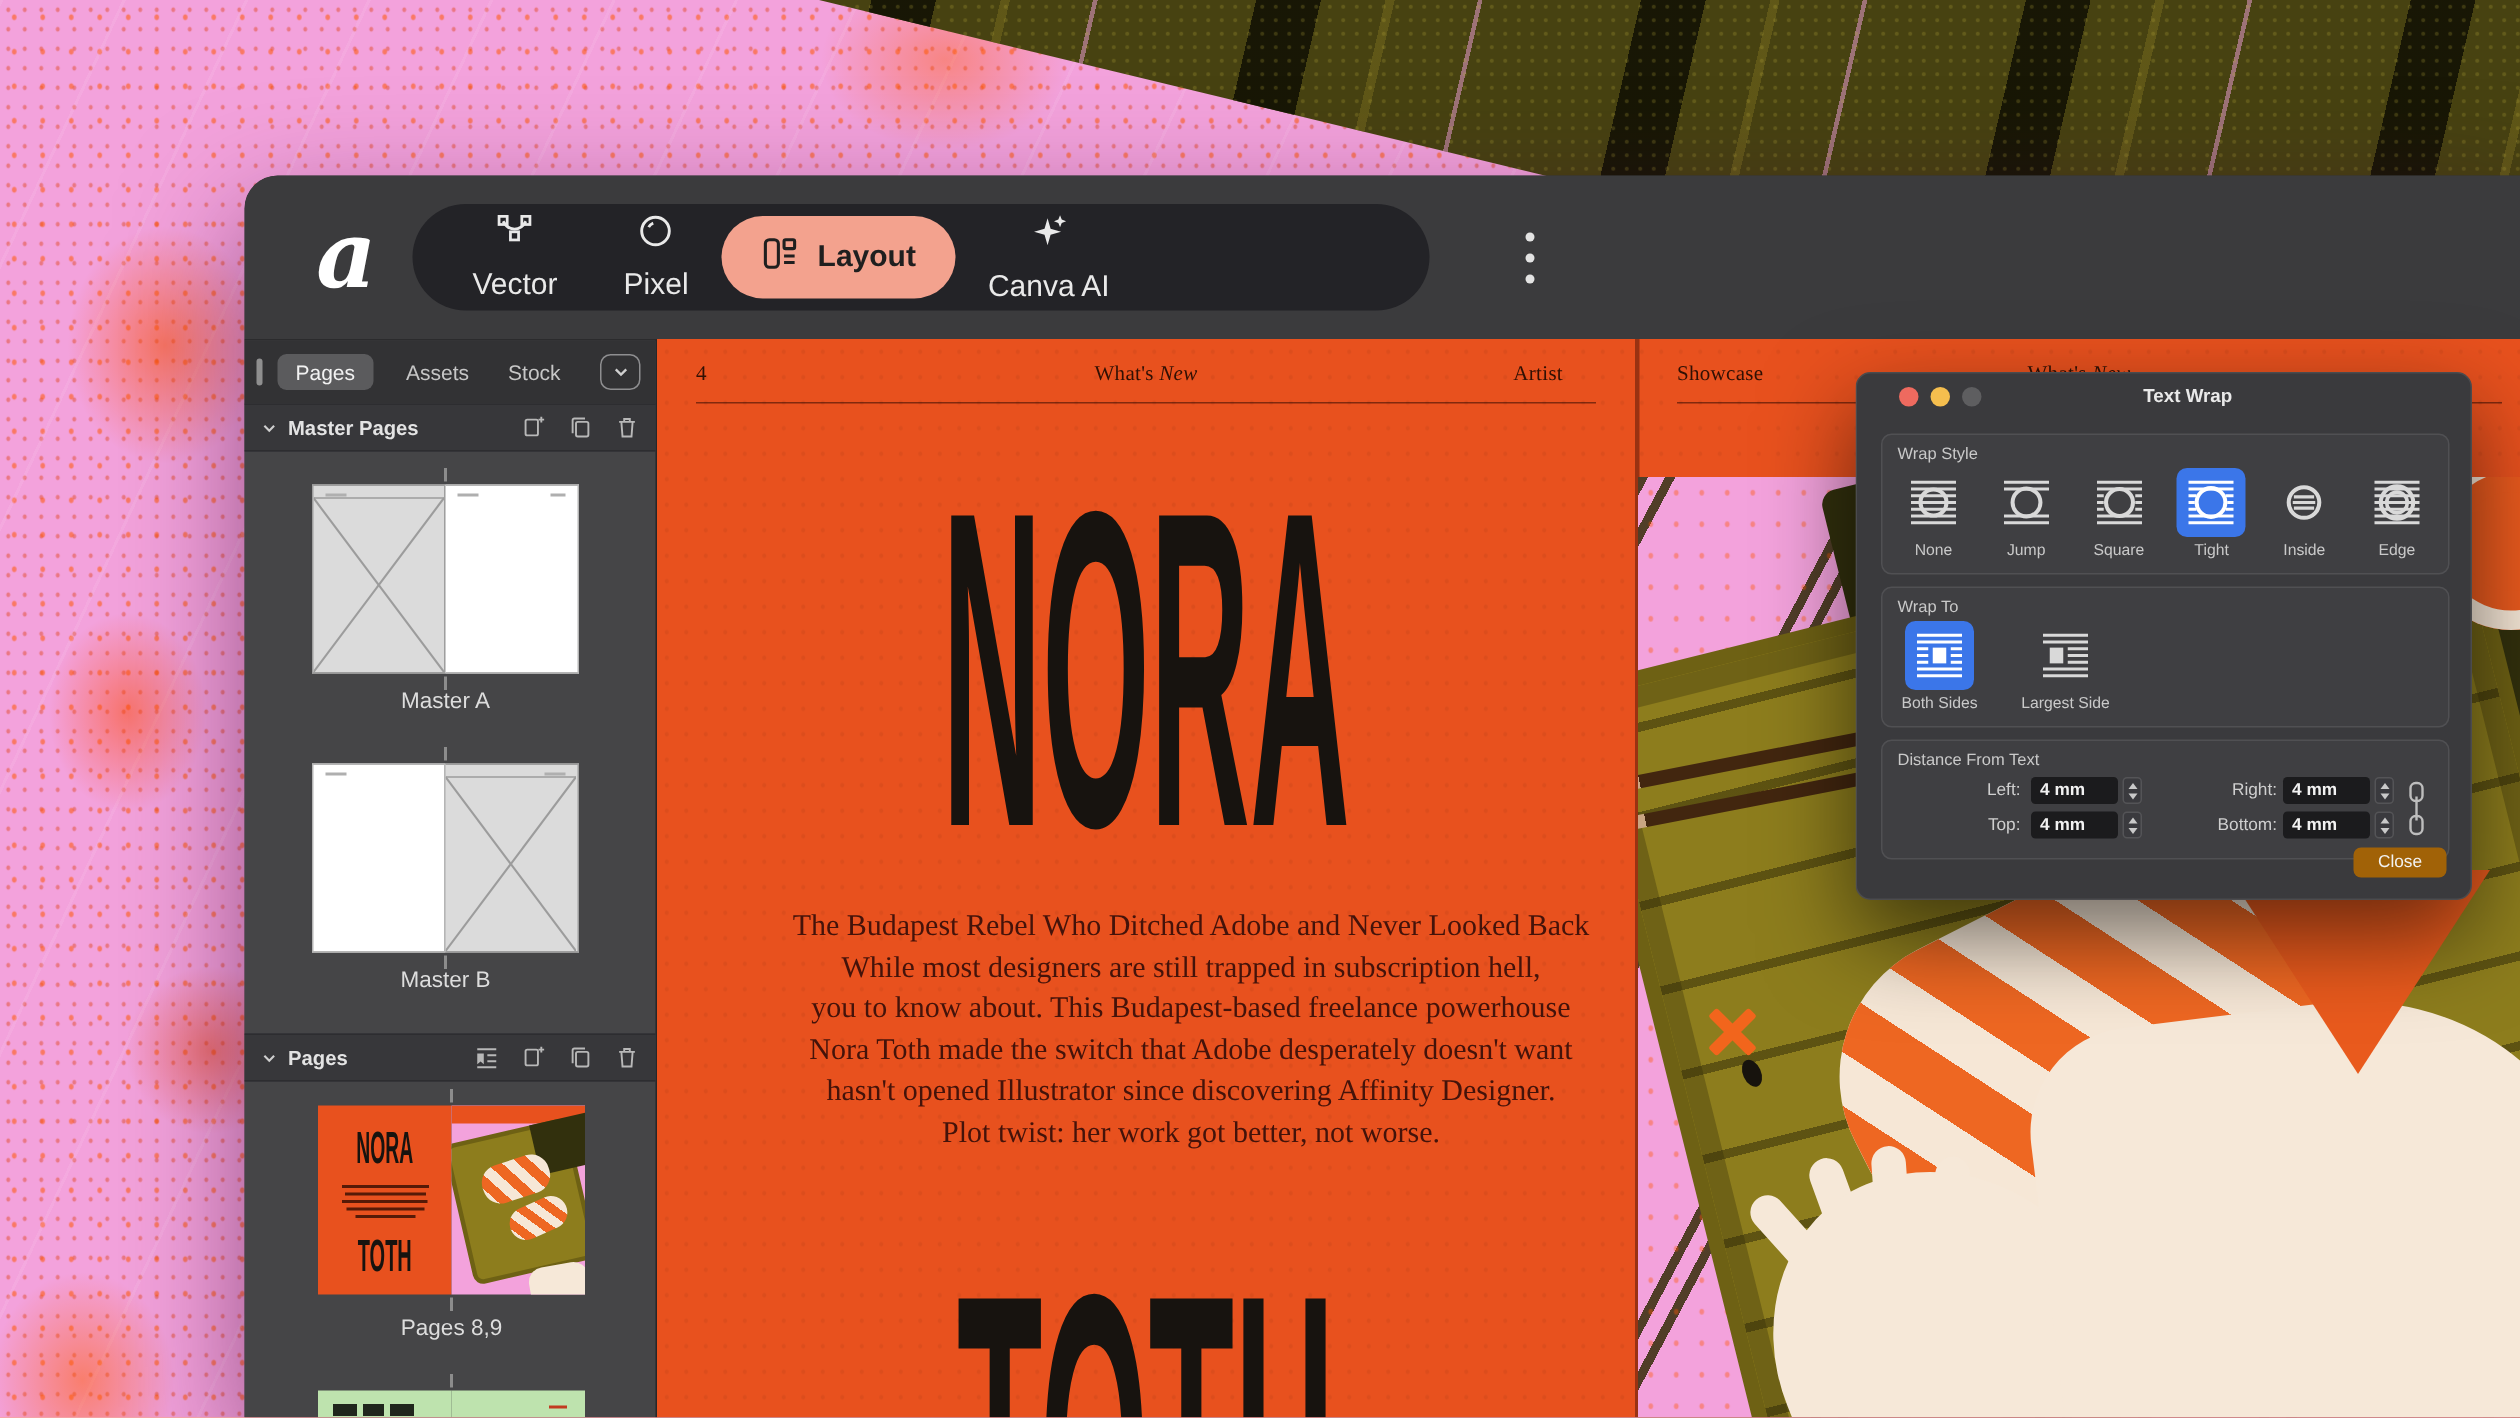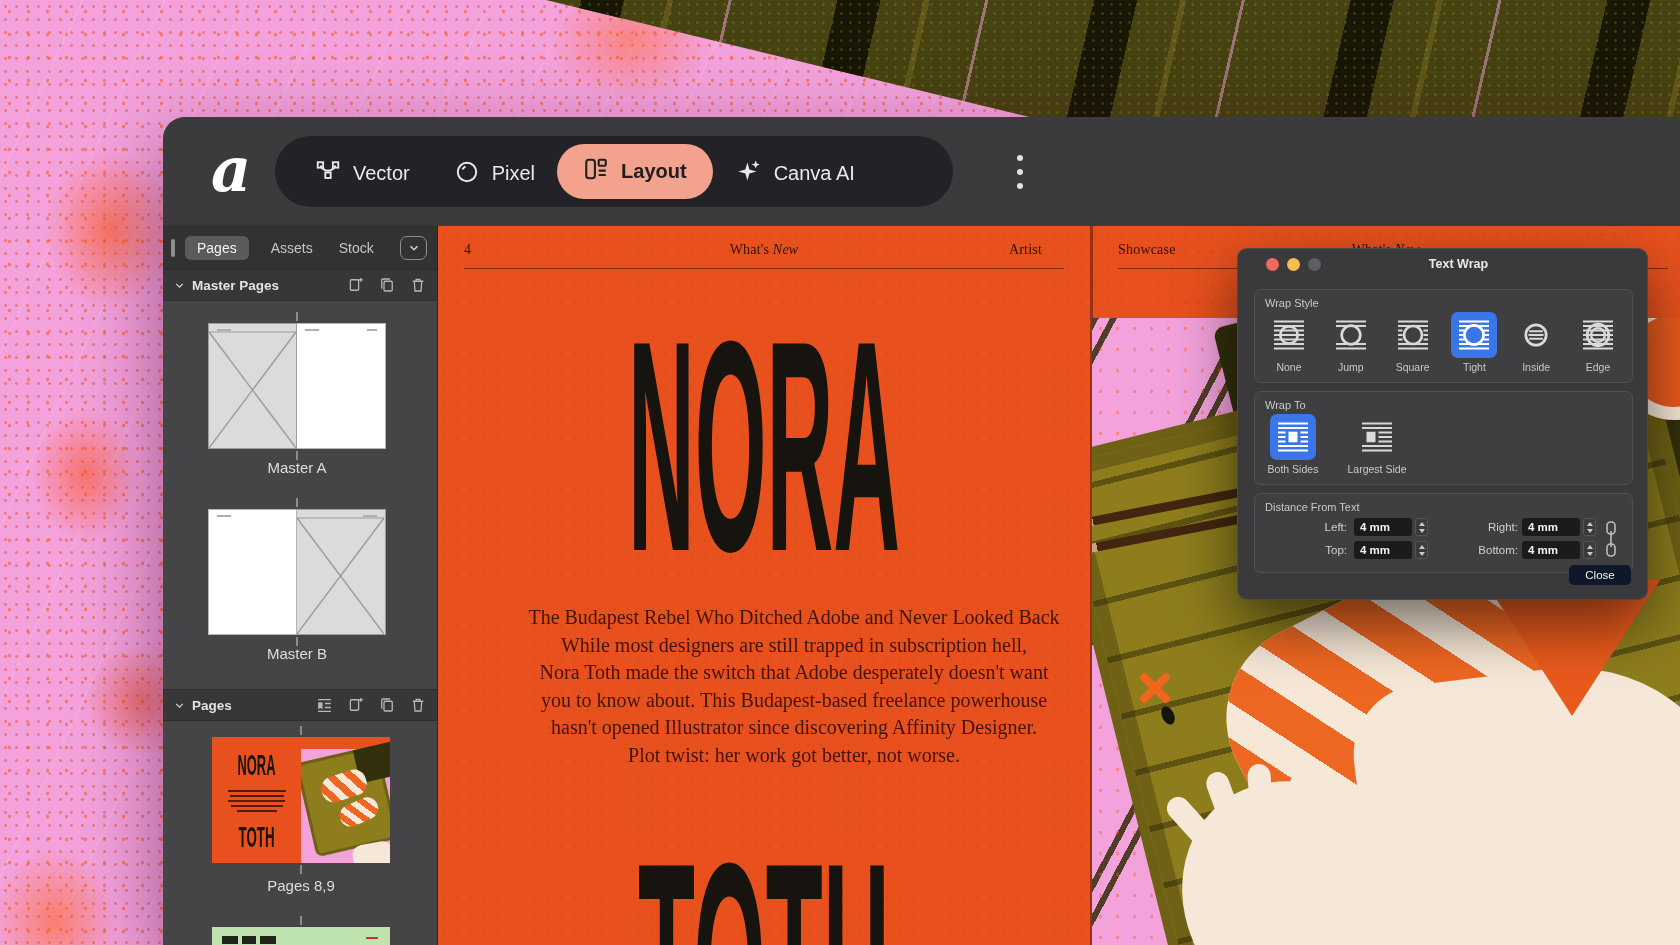--- a/index.html
+++ b/index.html
@@ -33,21 +33,21 @@
   
   .window { position:absolute; left:163px; top:117px; width:1517px; height:828px;
     border-radius:22px 0 0 0; background:#39393B; box-shadow:0 30px 80px rgba(60,0,50,.5); overflow:hidden; }
 
   
   .toolbar { position:absolute; left:0; top:0; width:100%; height:109px; background:#3B3B3D; border-radius:22px 0 0 0; }
   .logo { position:absolute; left:40px; top:18px; width:56px; height:70px; color:#FFFFFF;
     font-family:"DejaVu Serif", serif; font-style:italic; font-weight:bold; font-size:62px; line-height:70px; text-align:center; }
   .persona-bar { position:absolute; left:112px; top:19px; width:678px; height:71px; background:#232327;
     border-radius:36px; display:flex; align-items:center; padding:0 18px; }
-  .persona { display:flex; align-items:flex-end; gap:12px; color:#E9E9E9; font-size:20px; padding:0 22px; }
+  .persona { display:flex; align-items:center; gap:12px; color:#E9E9E9; font-size:20px; padding:0 22px;flex-direction:column; }
   .persona svg { display:block; }
   .persona-active { background:#F3A28E; border-radius:28px; height:55px; display:flex; align-items:center; gap:12px;
     padding:0 26px; color:#1F1F1F; font-weight:700; font-size:20px; }
   .kebab { position:absolute; left:845px; top:33px; width:24px; height:44px; display:flex; align-items:center; justify-content:center; }
 
   
   .sidebar { position:absolute; left:0; top:109px; width:275px; height:719px; background:#454547; border-right:1px solid #272729; border-top:1px solid #2B2B2D; }
   .tabs-row { position:absolute; left:0; top:0; width:100%; height:42px; background:#323234; display:flex; align-items:center; }
   .drag-handle { position:absolute; left:8px; top:12px; width:4px; height:18px; border-radius:2px; background:#8F8F8F; }
   .tab { font-size:14px; color:#C6C6C6; margin-left:18px; padding:4px 4px; }
@@ -122,21 +122,21 @@
   .opt-ic.sel svg * { stroke:#FFFFFF; }
   .opt-ic.sel svg .fillshape { fill:#FFFFFF; stroke:none; }
   .opt-lb { margin-top:3px; font-size:10.5px; color:#C9C9C9; white-space:nowrap; }
   .dfield-label { position:absolute; text-align:right; color:#CFCFCF; font-size:11.5px; line-height:18px; }
   .dfield { position:absolute; width:58px; height:18px; background:#1B1B1D; border:none; border-radius:3px;
     color:#F2F2F2; font-size:11.5px; font-weight:700; padding-left:6px; font-family:"Liberation Sans", sans-serif; }
   .stepper { position:absolute; width:13px; height:18px; background:#3A3A3E; border:1px solid #545457; border-radius:3px;
     display:flex; flex-direction:column; align-items:center; justify-content:center; gap:3px; }
   .tri-up { width:0; height:0; border-left:3px solid transparent; border-right:3px solid transparent; border-bottom:4px solid #C9C9C9; }
   .tri-dn { width:0; height:0; border-left:3px solid transparent; border-right:3px solid transparent; border-top:4px solid #C9C9C9; }
-  .close-btn { position:absolute; right:16px; bottom:14px; width:62px; height:20px; background:#0f172a; border-radius:5px;
+  .close-btn { position:absolute; right:16px; bottom:14px; width:62px; height:20px; background:#a16207; border-radius:5px;
     color:#F2F2F2; font-size:11.5px; display:flex; align-items:center; justify-content:center; }
 </style>
 </head>
 <body>
 
 <div id="stage">
   <div class="bg-pink"></div>
   <div class="bg-olive-band"></div>
 
   <div class="window">
@@ -338,22 +338,22 @@
       <div class="run-head" style="right:638px;">Artist</div>
       <div class="head-rule" style="left:26px; width:600px;"></div>
 
       <svg class="headline-svg" style="top:100px;" width="652" height="232">
         <text x="326" y="224" text-anchor="middle" font-family="Liberation Sans, sans-serif" font-weight="bold" font-size="300" textLength="272" lengthAdjust="spacingAndGlyphs" fill="#17130F">NORA</text>
       </svg>
 
       <div class="para">
         <div>The Budapest Rebel Who Ditched Adobe and Never Looked Back</div>
         <div>While most designers are still trapped in subscription hell,</div>
+        <div>you to know about. This Budapest-based freelance powerhouse</div>
         <div>Nora Toth made the switch that Adobe desperately doesn't want</div>
-        <div>you to know about. This Budapest-based freelance powerhouse</div>
         <div>hasn't opened Illustrator since discovering Affinity Designer.</div>
         <div>Plot twist: her work got better, not worse.</div>
       </div>
 
       <svg class="headline-svg" style="top:622px;" width="652" height="232">
         <text x="326" y="224" text-anchor="middle" font-family="Liberation Sans, sans-serif" font-weight="bold" font-size="300" textLength="252" lengthAdjust="spacingAndGlyphs" fill="#17130F">TOTH</text>
       </svg>
 
       <div class="page-gap"></div>
 

